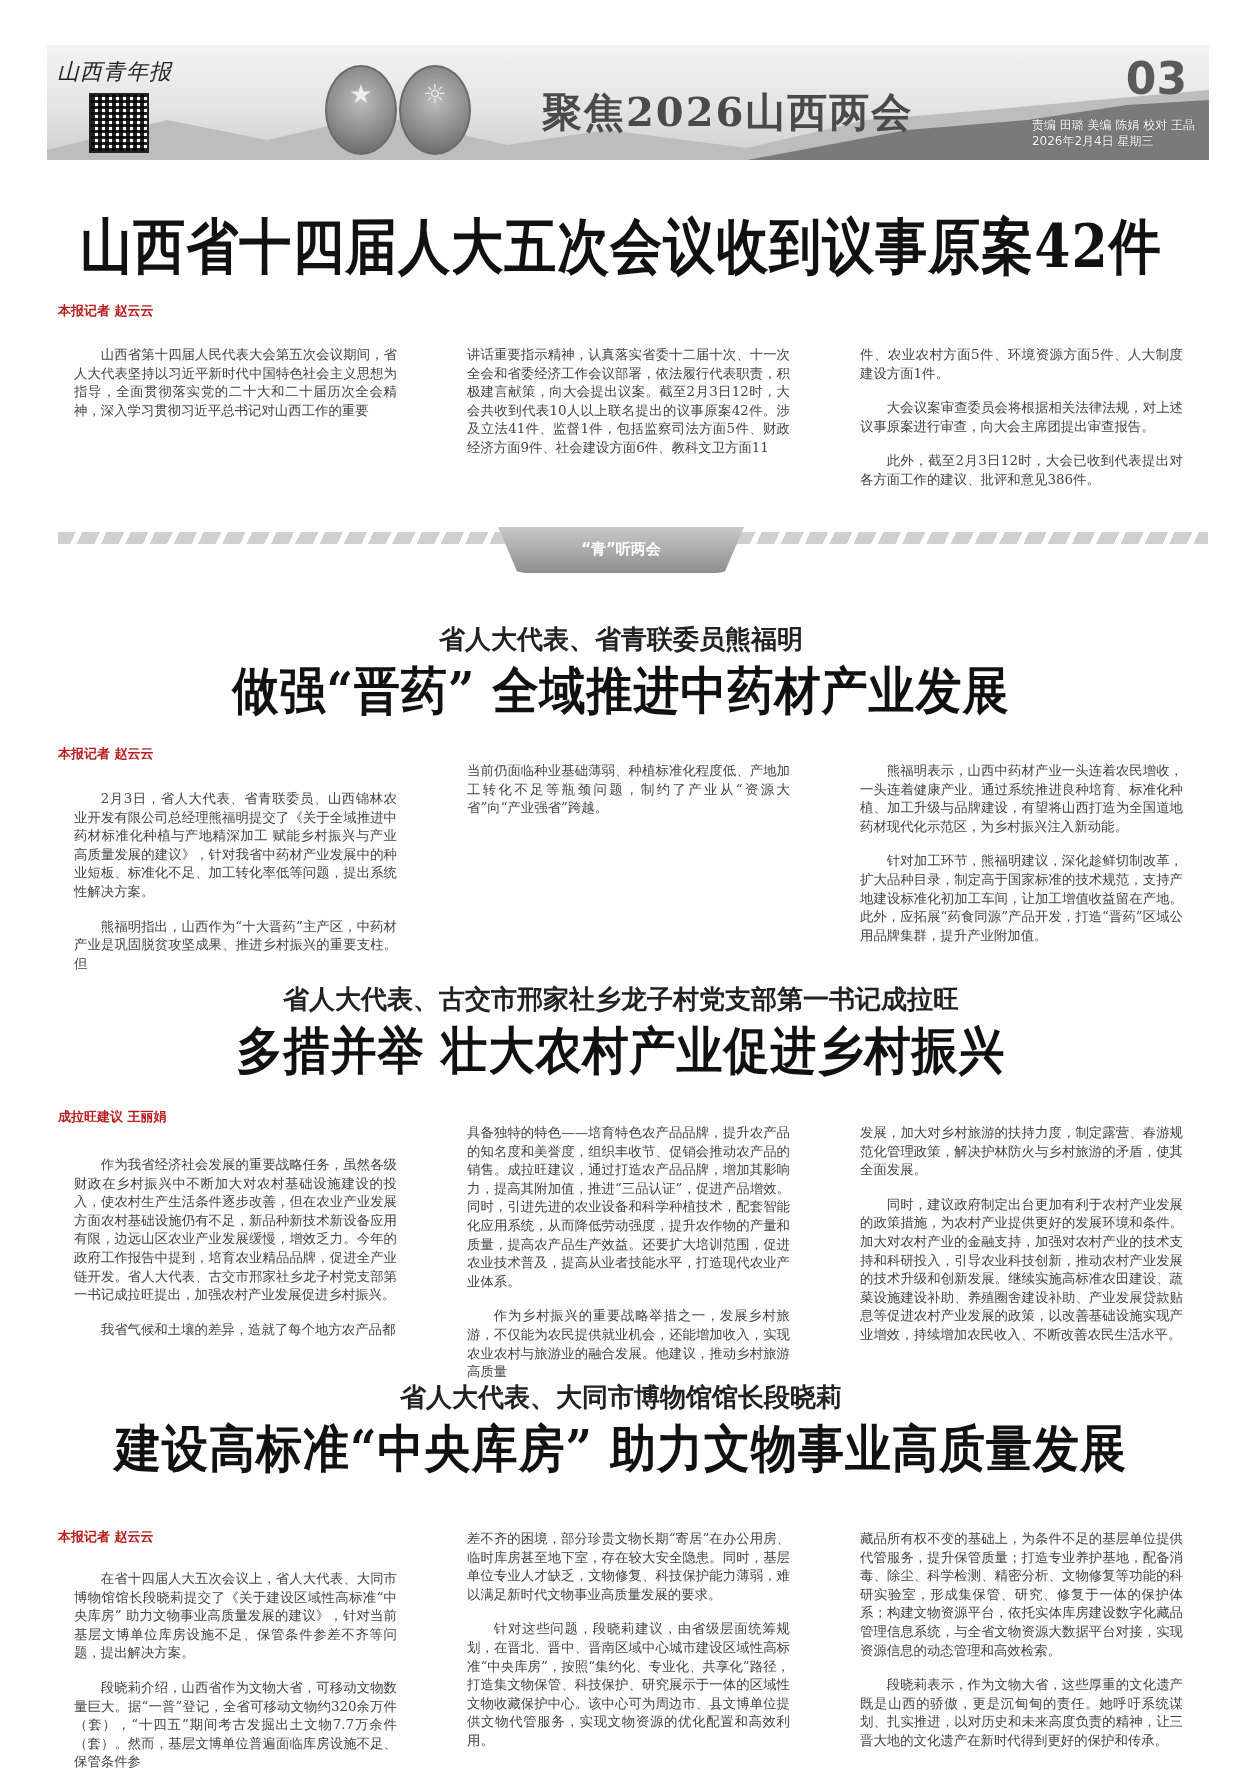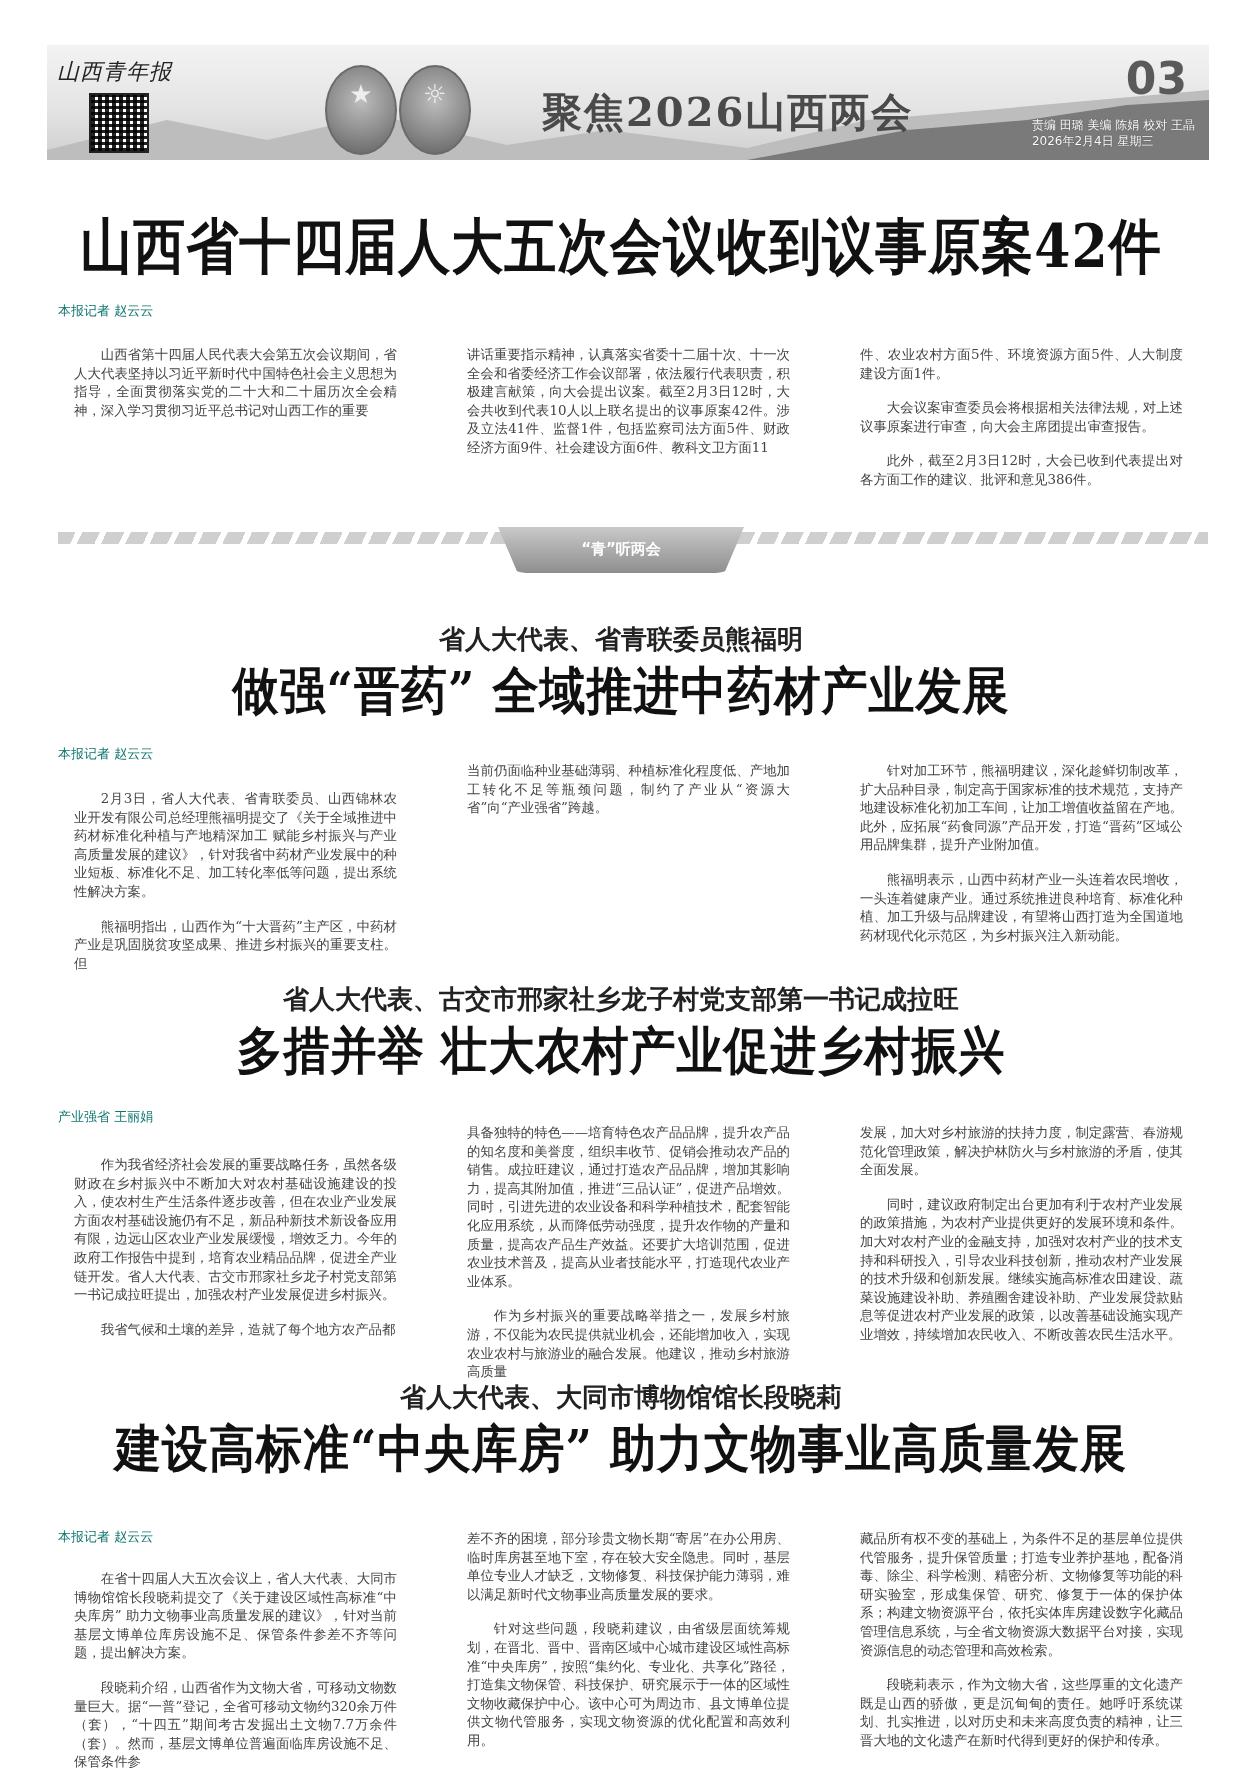--- a/index.html
+++ b/index.html
@@ -30,21 +30,21 @@
 
   
   .headline { position:absolute; left:0; width:1242px; text-align:center;
               font-family:"DejaVu Serif",serif; font-weight:bold; color:#111; }
   .h-main { top:212px; font-size:52px; letter-spacing:1px; transform:scaleY(1.15); }
   .kicker { font-size:26px; color:#222; font-weight:bold; }
   .h-sub { font-size:46px; letter-spacing:1px; transform:scaleY(1.1); }
 
   
   .byline { position:absolute; left:58px; font-family:"DejaVu Sans",sans-serif;
-            font-weight:normal; font-size:13px; color:#0f766e; }
+            font-weight:bold; font-size:13px; color:#b91c1c; }
   .cols { position:absolute; left:58px; width:1150px; display:flex; gap:38px; }
   .col { width:355px; font-size:13.4px; line-height:18.6px; color:#444; text-align:justify; }
   .col p { margin:16px; text-indent:2em; }
   .col p.cont { text-indent:0; }
 
   
   .divider { position:absolute; left:58px; top:532px; width:1150px; height:12px;
              background:repeating-linear-gradient(115deg,#cfcfcf 0 16px,#ffffff 16px 22px); }
   .tab { position:absolute; left:498px; top:527px; width:246px; height:46px;
          background:linear-gradient(180deg,#c9c9c9,#8e8e8e);
@@ -101,28 +101,28 @@
 <div class="byline" style="top:745px">本报记者 赵云云</div>
 <div class="cols" style="top:746px">
   <div class="col" style="padding-top:28px">
     <p>2月3日，省人大代表、省青联委员、山西锦林农业开发有限公司总经理熊福明提交了《关于全域推进中药材标准化种植与产地精深加工 赋能乡村振兴与产业高质量发展的建议》，针对我省中药材产业发展中的种业短板、标准化不足、加工转化率低等问题，提出系统性解决方案。</p>
     <p>熊福明指出，山西作为“十大晋药”主产区，中药材产业是巩固脱贫攻坚成果、推进乡村振兴的重要支柱。但</p>
   </div>
   <div class="col">
     <p class="cont">当前仍面临种业基础薄弱、种植标准化程度低、产地加工转化不足等瓶颈问题，制约了产业从“资源大省”向“产业强省”跨越。</p>
   </div>
   <div class="col">
+    <p>熊福明表示，山西中药材产业一头连着农民增收，一头连着健康产业。通过系统推进良种培育、标准化种植、加工升级与品牌建设，有望将山西打造为全国道地药材现代化示范区，为乡村振兴注入新动能。</p>
     <p>针对加工环节，熊福明建议，深化趁鲜切制改革，扩大品种目录，制定高于国家标准的技术规范，支持产地建设标准化初加工车间，让加工增值收益留在产地。此外，应拓展“药食同源”产品开发，打造“晋药”区域公用品牌集群，提升产业附加值。</p>
-    <p>熊福明表示，山西中药材产业一头连着农民增收，一头连着健康产业。通过系统推进良种培育、标准化种植、加工升级与品牌建设，有望将山西打造为全国道地药材现代化示范区，为乡村振兴注入新动能。</p>
   </div>
 </div>
 
 <div class="headline kicker" style="top:982px">省人大代表、古交市邢家社乡龙子村党支部第一书记成拉旺</div>
 <h2 class="headline h-sub" style="top:1020px;margin:0">多措并举 壮大农村产业促进乡村振兴</h2>
-<div class="byline" style="top:1108px">产业强省 王丽娟</div>
+<div class="byline" style="top:1108px">成拉旺建议 王丽娟</div>
 <div class="cols" style="top:1108px">
   <div class="col" style="padding-top:32px">
     <p>作为我省经济社会发展的重要战略任务，虽然各级财政在乡村振兴中不断加大对农村基础设施建设的投入，使农村生产生活条件逐步改善，但在农业产业发展方面农村基础设施仍有不足，新品种新技术新设备应用有限，边远山区农业产业发展缓慢，增效乏力。今年的政府工作报告中提到，培育农业精品品牌，促进全产业链开发。省人大代表、古交市邢家社乡龙子村党支部第一书记成拉旺提出，加强农村产业发展促进乡村振兴。</p>
     <p>我省气候和土壤的差异，造就了每个地方农产品都</p>
   </div>
   <div class="col">
     <p class="cont">具备独特的特色——培育特色农产品品牌，提升农产品的知名度和美誉度，组织丰收节、促销会推动农产品的销售。成拉旺建议，通过打造农产品品牌，增加其影响力，提高其附加值，推进“三品认证”，促进产品增效。同时，引进先进的农业设备和科学种植技术，配套智能化应用系统，从而降低劳动强度，提升农作物的产量和质量，提高农产品生产效益。还要扩大培训范围，促进农业技术普及，提高从业者技能水平，打造现代农业产业体系。</p>
     <p>作为乡村振兴的重要战略举措之一，发展乡村旅游，不仅能为农民提供就业机会，还能增加收入，实现农业农村与旅游业的融合发展。他建议，推动乡村旅游高质量</p>
   </div>
   <div class="col">

